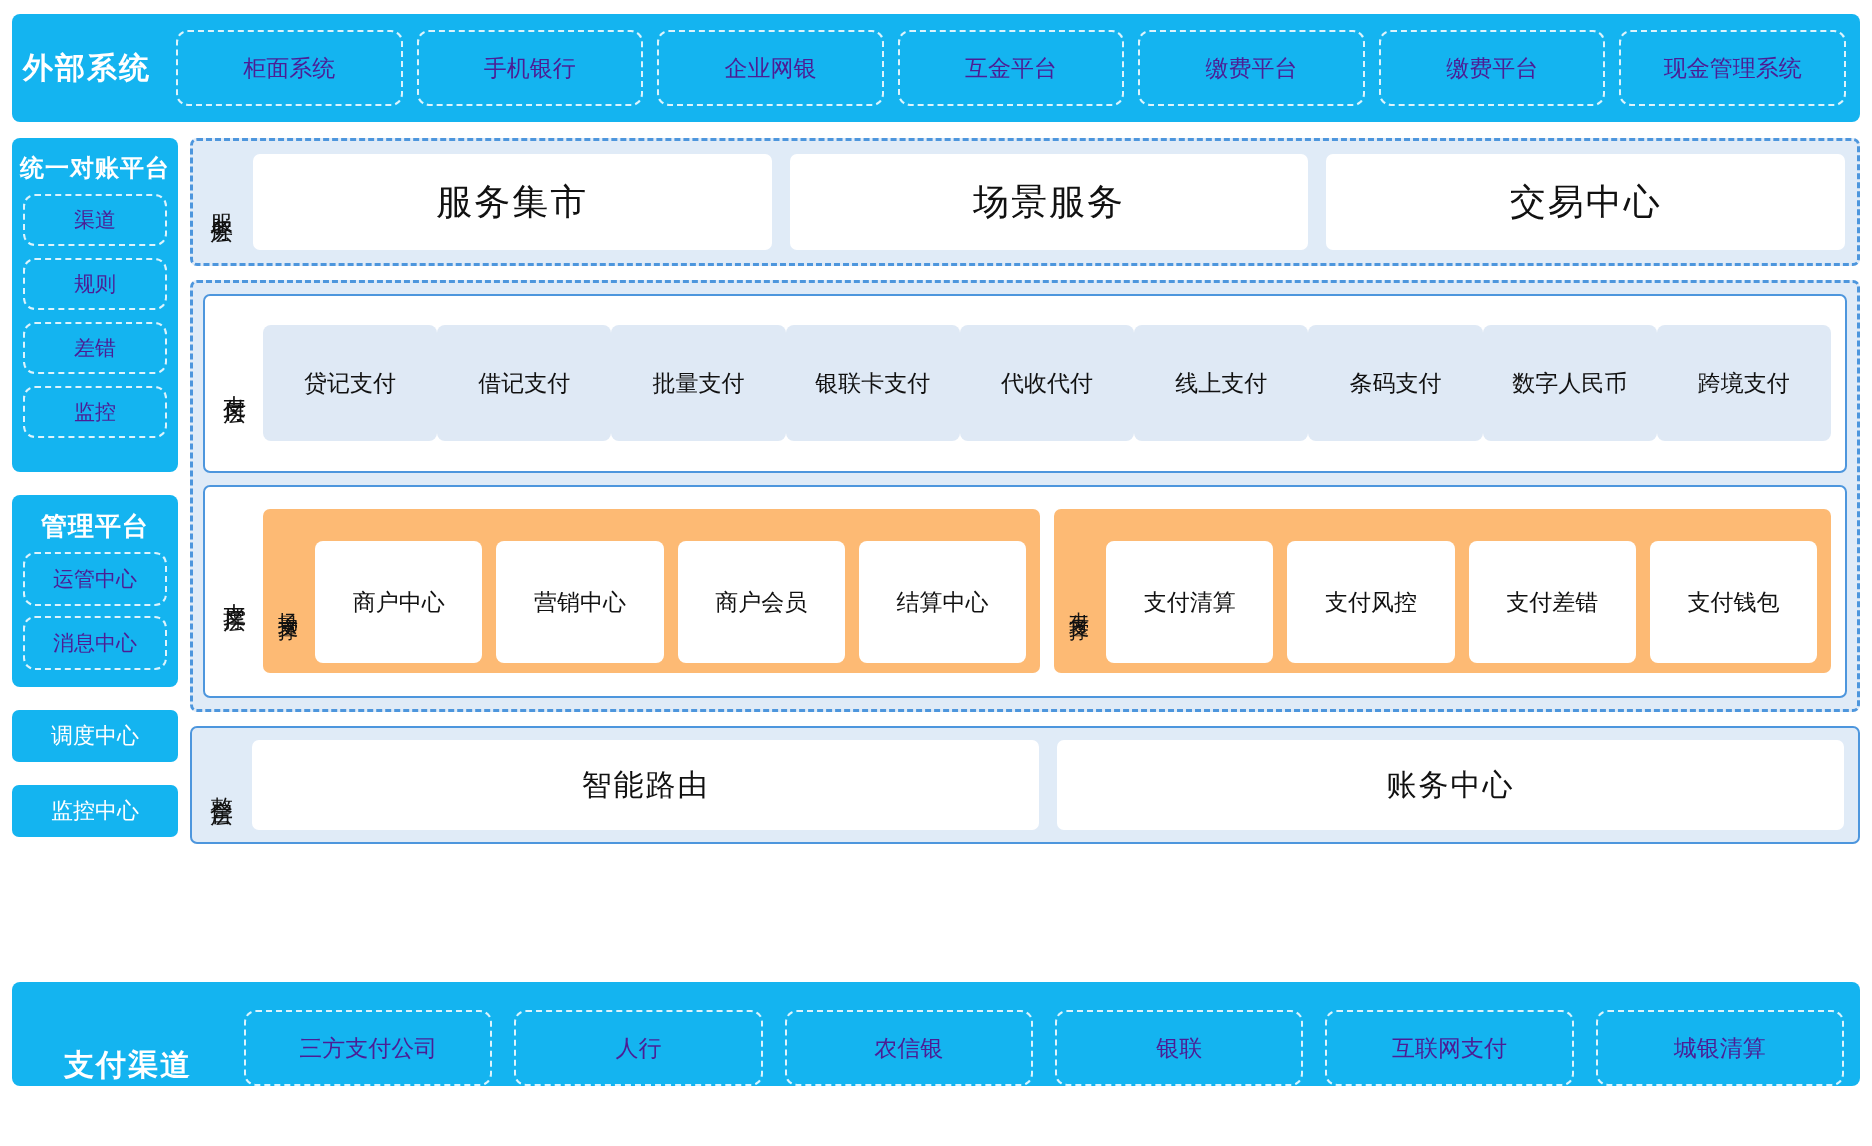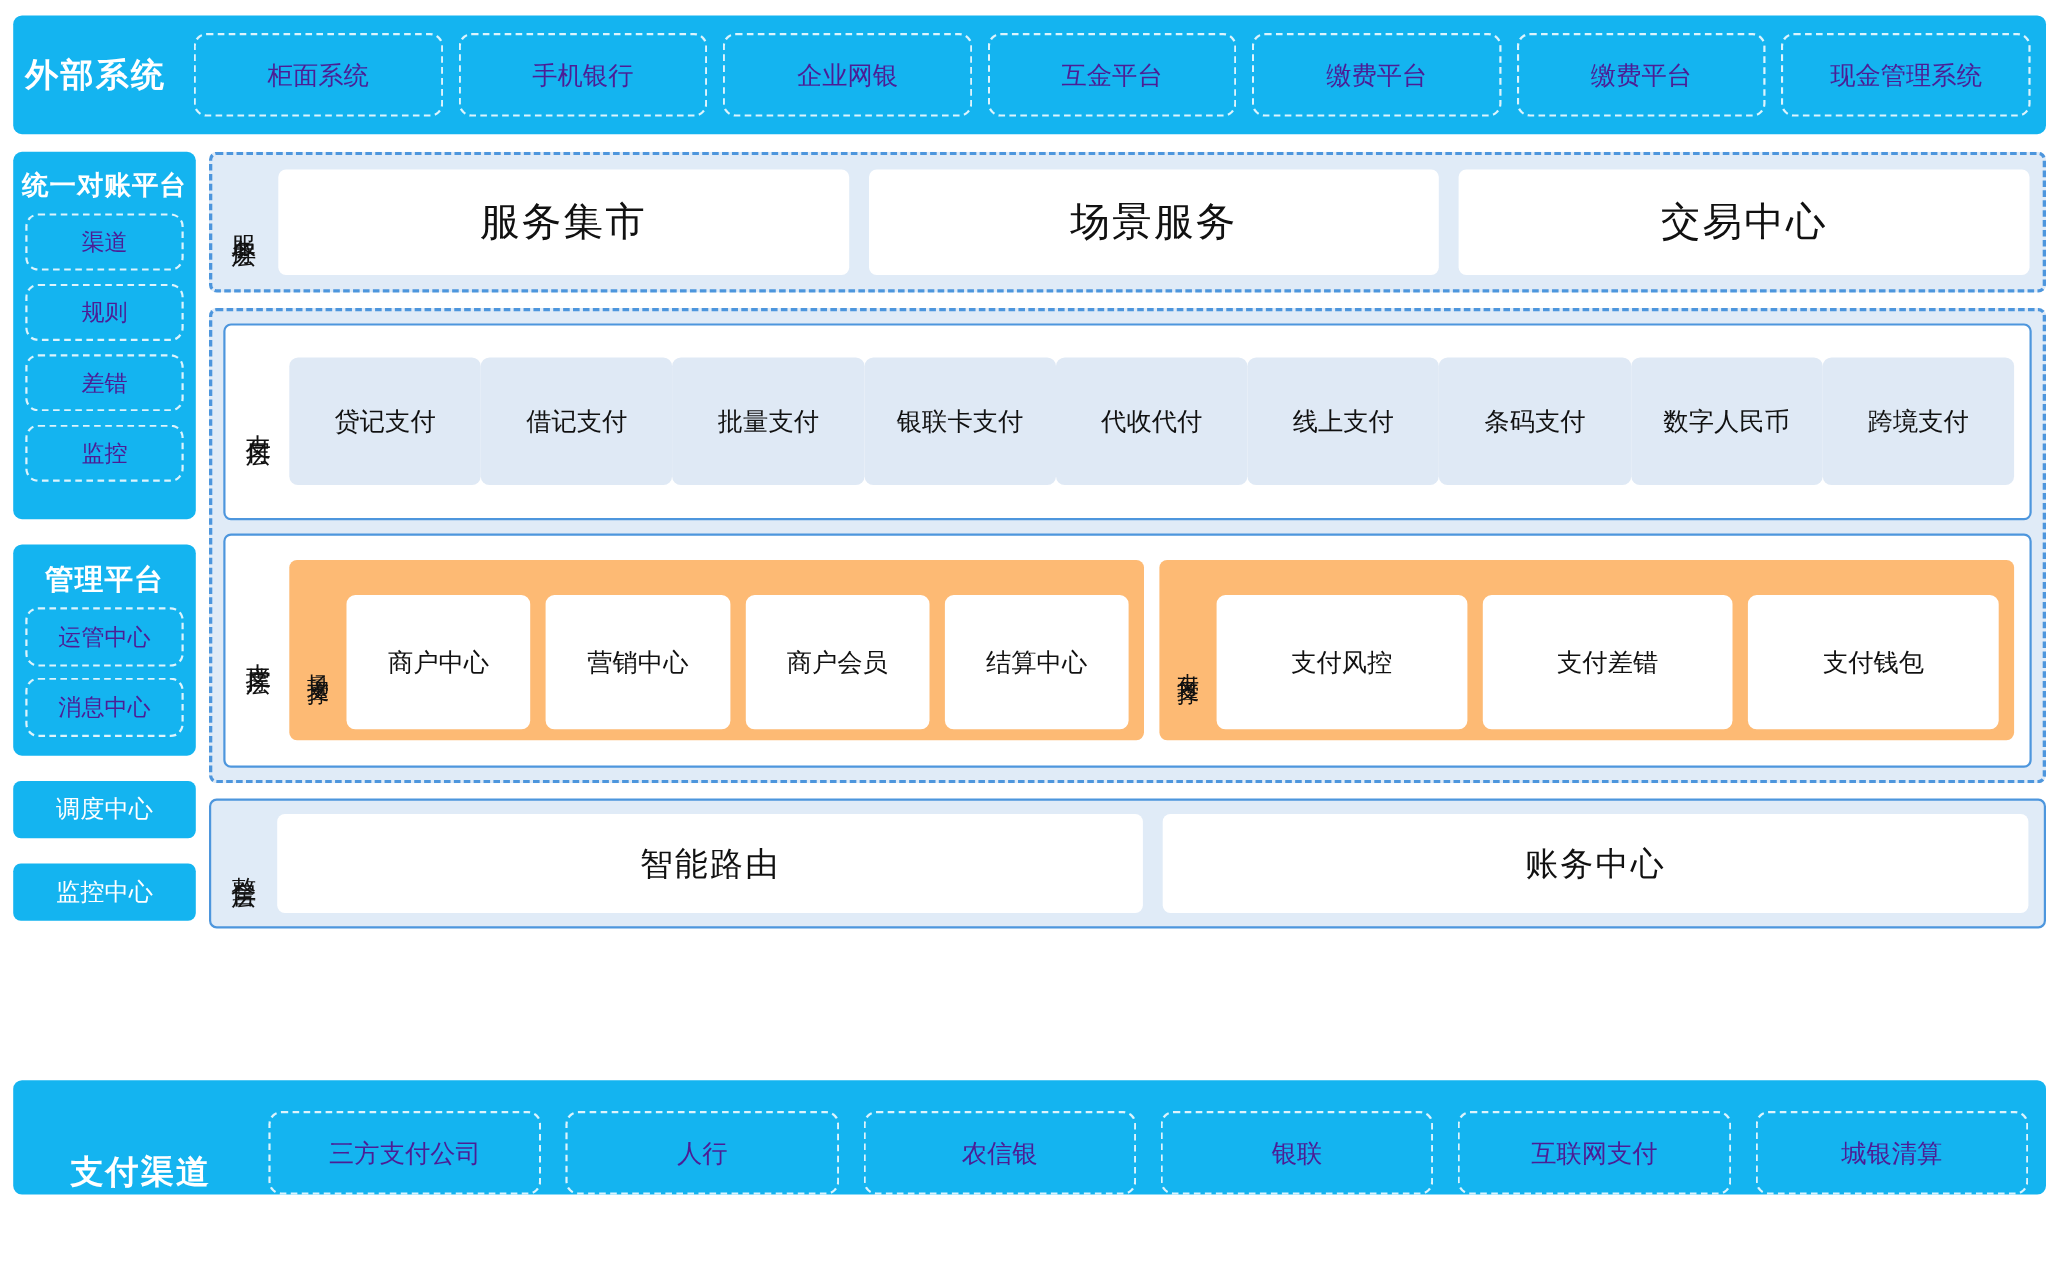--- a/index.html
+++ b/index.html
@@ -206,20 +206,21 @@
                 <div class="white-card">商户中心</div>
                 <div class="white-card">营销中心</div>
                 <div class="white-card">商户会员</div>
                 <div class="white-card">结算中心</div>
               </div>
             </div>
 
             <div class="support-group">
               <div class="vlabel">支付支撑</div>
               <div class="support-cards">
+                <div class="white-card">支付清算</div>
                 <div class="white-card">支付风控</div>
                 <div class="white-card">支付差错</div>
                 <div class="white-card">支付钱包</div>
               </div>
             </div>
 
           </div>
         </div>
 
       </div>

